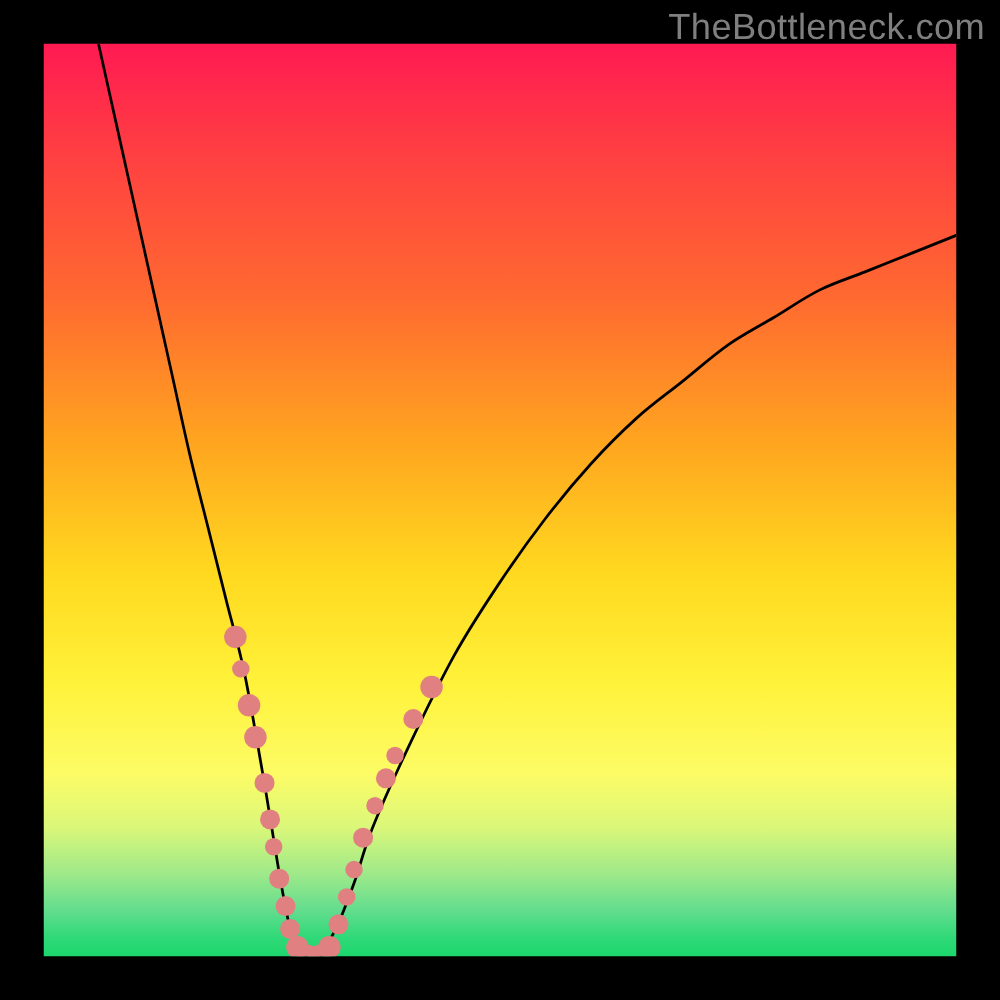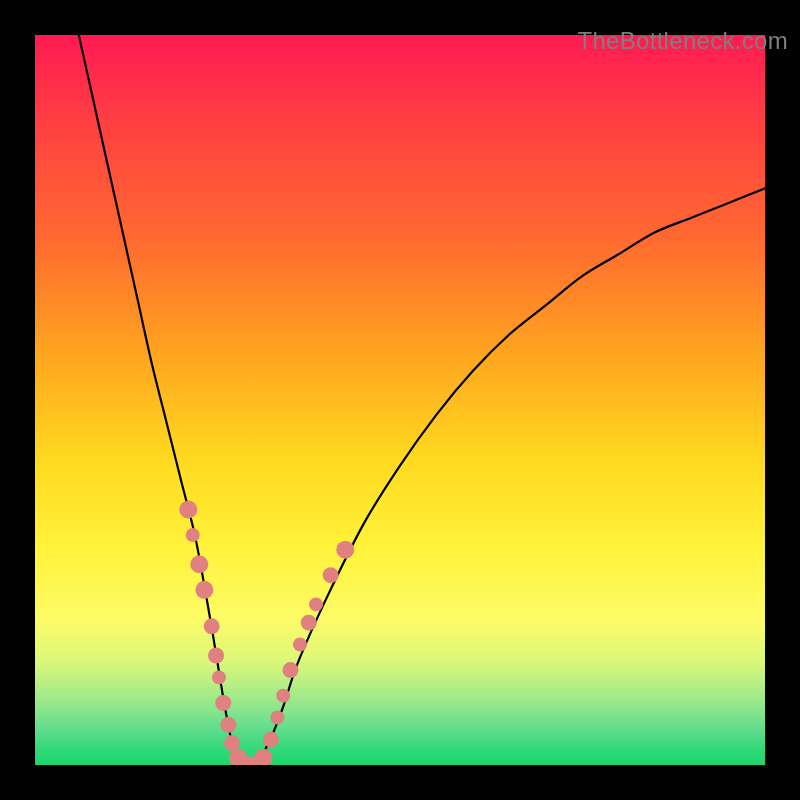--- a/index.html
+++ b/index.html
@@ -38,25 +38,24 @@
       #62dd8e 95%,
       #2fd977 98%,
       #1cd66d 100%
     );
   }
   .watermark {
     position: absolute;
     top: 6px;
     right: 12px;
     color: #7f7f80;
-    font-size: 24px;
+    font-size: 29px;
     font-weight: 500;
     letter-spacing: 0.3px;
     user-select: none;
-    margin-top: 21px;
   }
   svg.curve {
     position: absolute;
     left: 0;
     top: 0;
     width: 730px;
     height: 730px;
   }
   .marker {
     fill: #e08080;

